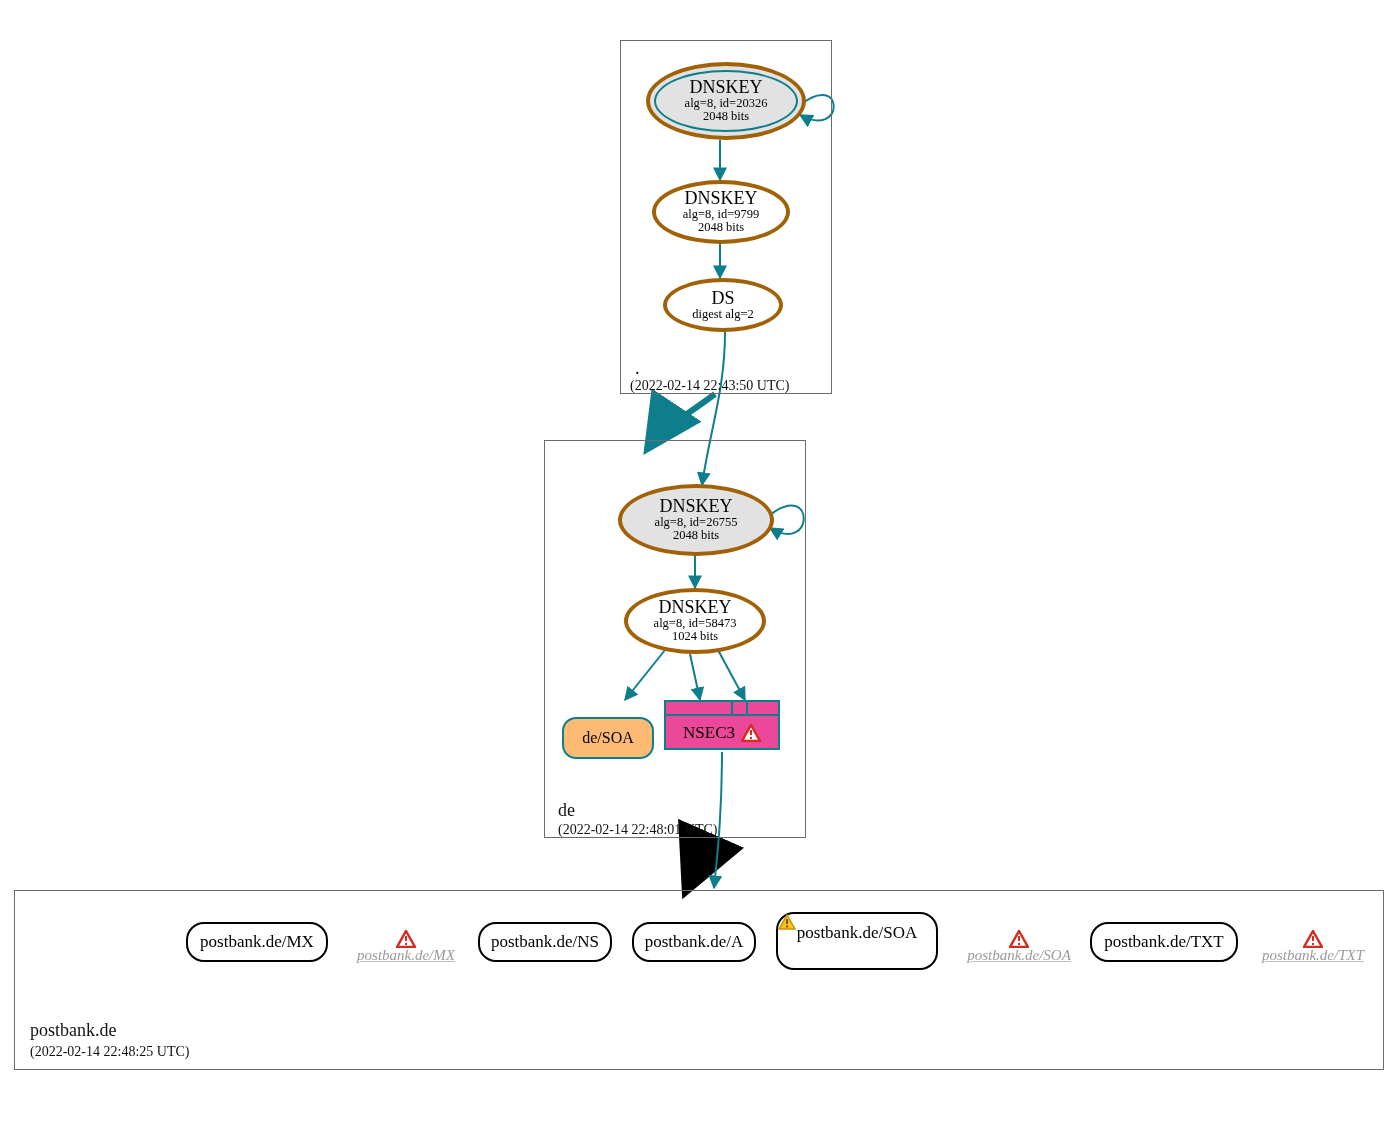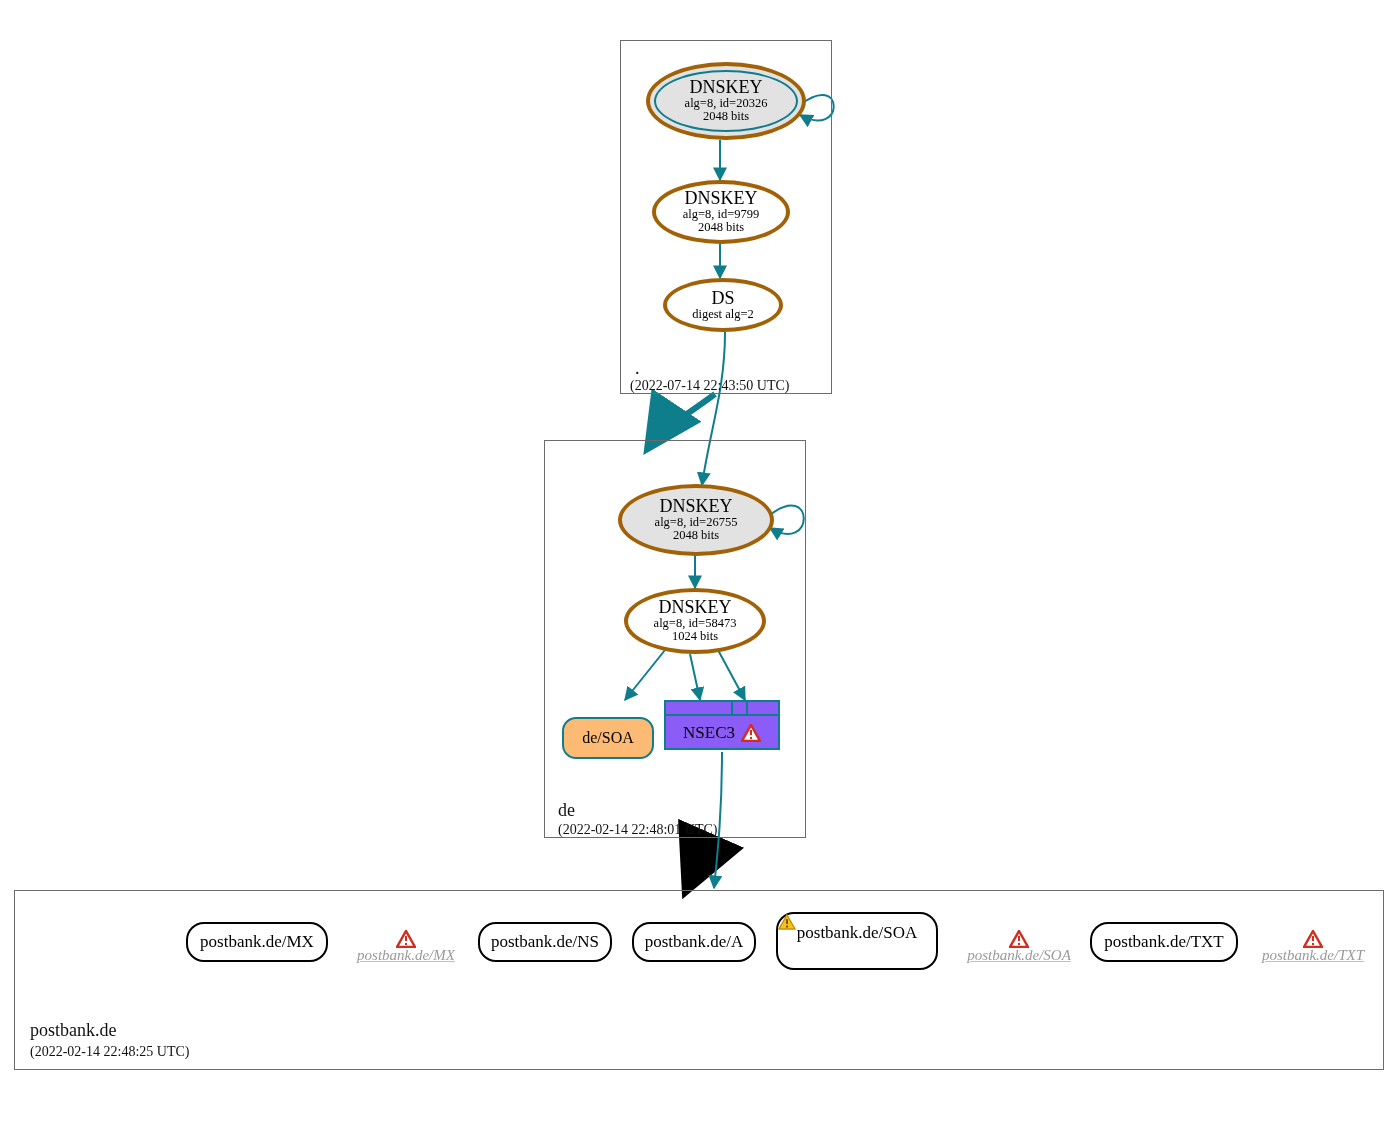--- a/index.html
+++ b/index.html
@@ -93,21 +93,21 @@
     font-style: italic;
     color: #9a9a9a;
     text-decoration: underline;
     text-decoration-color: #bfbfbf;
     line-height: 1.05;
   }
   .nsec3 {
     position: absolute;
     box-sizing: border-box;
     border: 2px solid #0e7e8d;
-    background: #8b5cf6;
+    background: #ec4899;
   }
   .nsec3 .top {
     height: 12px;
     border-bottom: 2px solid #0e7e8d;
     display: flex;
   }
   .nsec3 .top span:first-child {
     width: 58%;
     border-right: 2px solid #0e7e8d;
   }
@@ -177,21 +177,21 @@
 
     <path d="M718,650 L745,700" fill="none" stroke="#0e7e8d" stroke-width="2" marker-end="url(#arrow-teal)"></path>
 
     <path d="M706,838 C700,860 695,870 688,886" fill="none" stroke="#000" stroke-width="6" marker-end="url(#arrow-black)"></path>
 
     <path d="M722,752 C722,810 718,850 714,888" fill="none" stroke="#0e7e8d" stroke-width="2" marker-end="url(#arrow-teal)"></path>
   </svg>
 
   <div class="zone-box" style="left:620px; top:40px; width:212px; height:354px;"></div>
   <div class="topdot" style="left:635px; top:358px;">.</div>
-  <div class="zone-sublabel" style="left:630px; top:378px;">(2022-07-14 22:43:50 UTC)</div>
+  <div class="zone-sublabel" style="left:630px; top:378px;">(2022-02-14 22:43:50 UTC)</div>
 
   <div class="ellipse double grey" style="left:646px; top:62px; width:160px; height:78px;">
     <div class="title">DNSKEY</div>
     <div class="sub">alg=8, id=20326</div>
     <div class="sub">2048 bits</div>
   </div>
 
   <div class="ellipse" style="left:652px; top:180px; width:138px; height:64px;">
     <div class="title">DNSKEY</div>
     <div class="sub">alg=8, id=9799</div>

